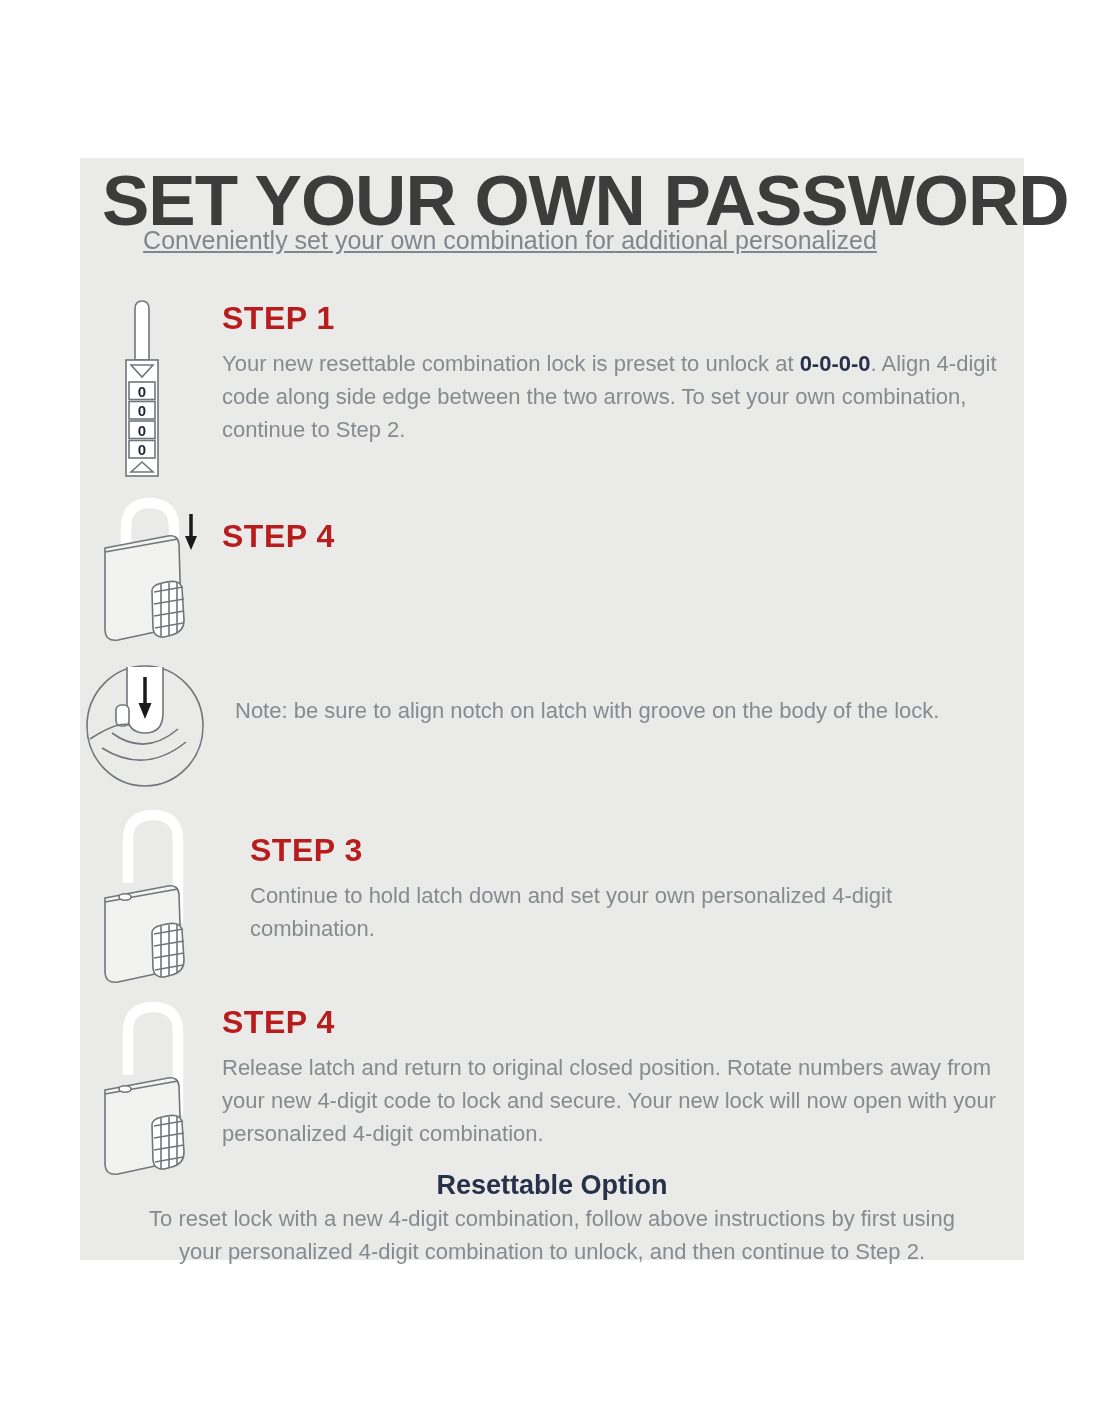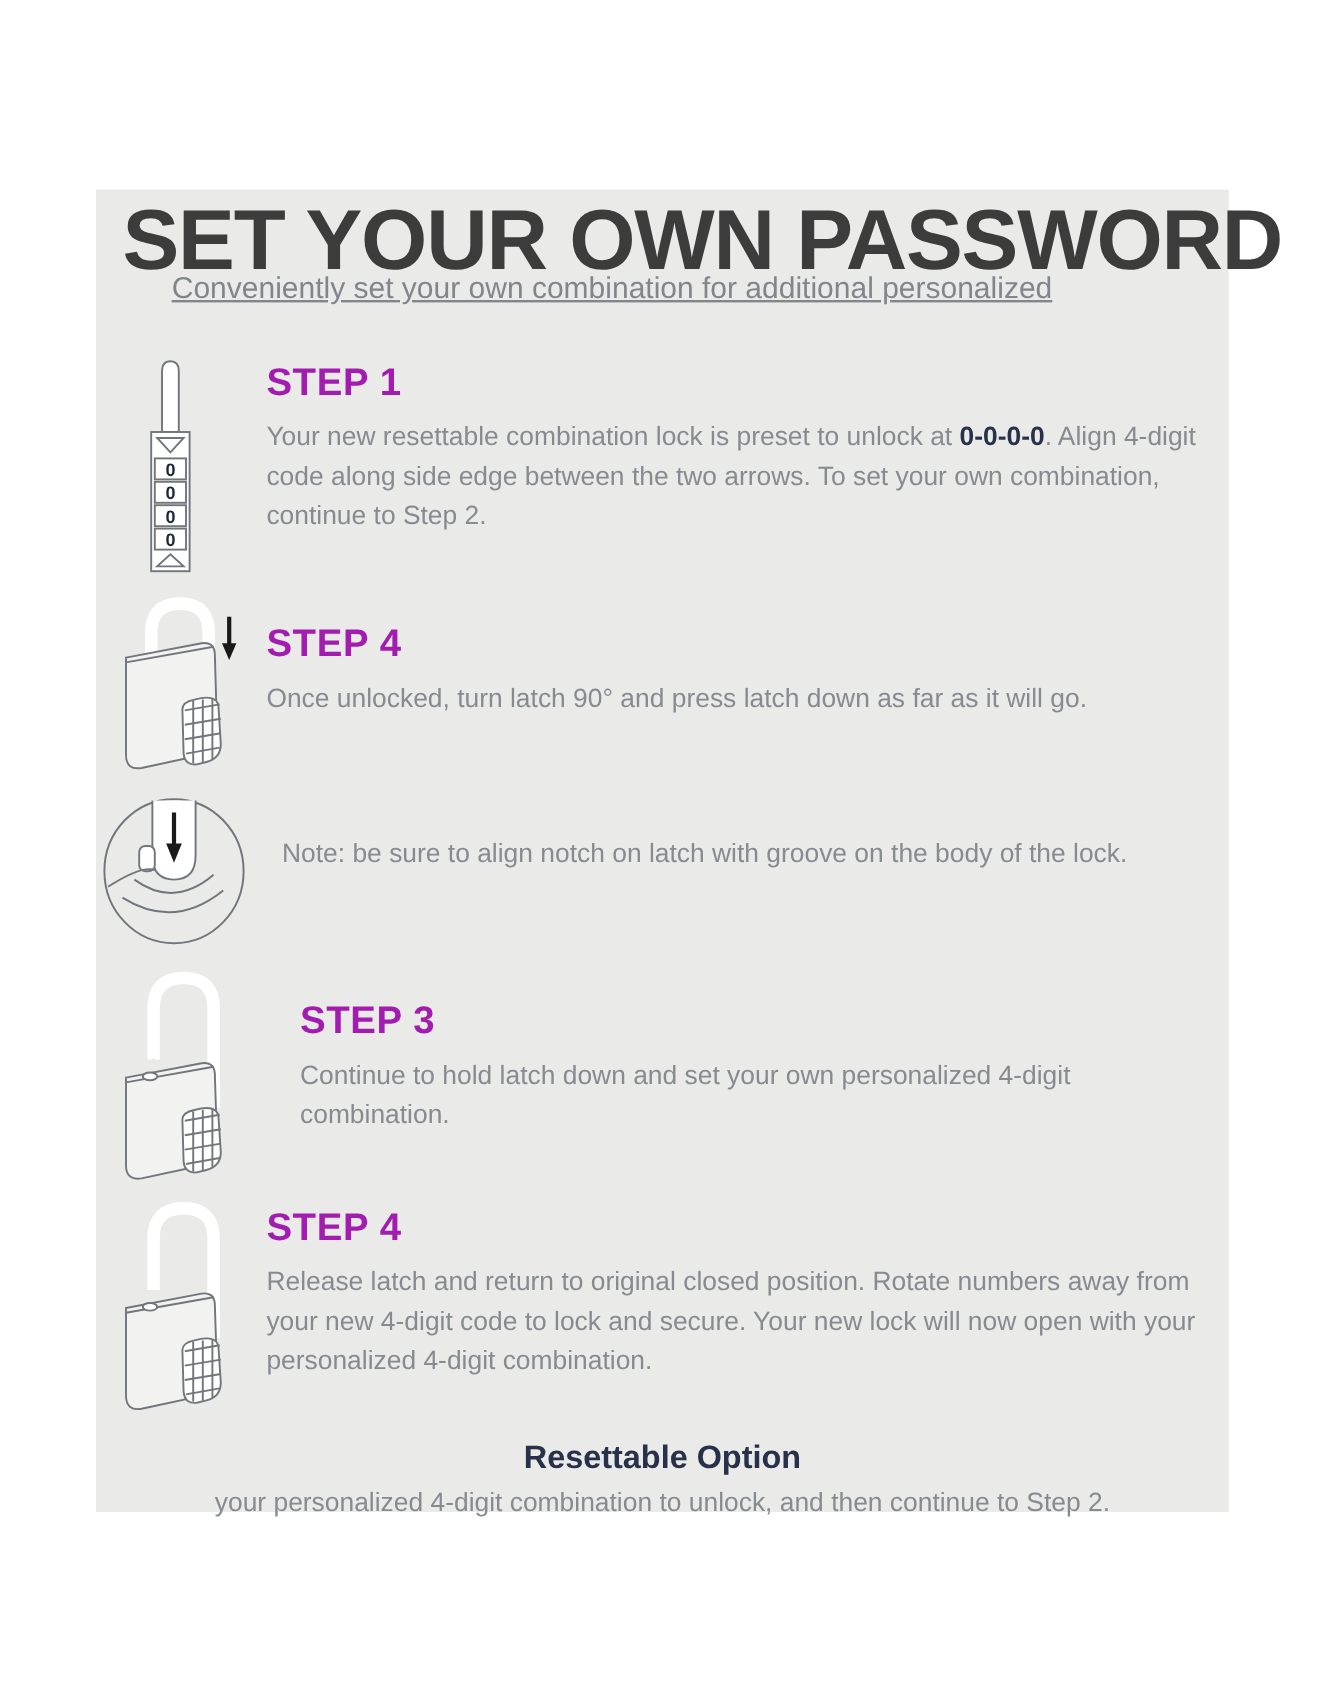--- a/index.html
+++ b/index.html
@@ -19,31 +19,31 @@
     position: absolute; left: 22px; top: 2px;
     font-size: 71px; font-weight: 700; letter-spacing: -1px;
     color: #3c3c3c; white-space: nowrap;
   }
   .subtitle {
     position: absolute; left: 0; top: 66px; width: 860px;
     text-align: center; color: #81868d; font-size: 25px; line-height: 33px; text-decoration: underline;
   }
   .step { position: absolute; }
   .step h3 {
-    font-size: 32px; font-weight: 700; color: #a21caf; letter-spacing: 0.5px;
+    font-size: 32px; font-weight: 700; color: #b91c1c; letter-spacing: 0.5px;
     margin-bottom: 13px; line-height: 1;
   }
   .step p, .note-text, .footer-line {
     font-size: 22px; color: #868b91; line-height: 33px; font-weight: 400;
   }
   .bold-code { font-weight: 700; color: #28314a; }
   .icon-box { position: absolute; }
   .footer-heading {
     position: absolute; left: 0; top: 1012px; width: 944px; text-align: center;
-    font-size: 27px; font-weight: 700; color: #28314a; margin-top: 29px;
+    font-size: 27px; font-weight: 700; color: #28314a;
   }
   .footer-line { position: absolute; left: 0; width: 944px; text-align: center; }
   svg { display: block; }
   .ln { stroke: #71767c; stroke-width: 1.6; fill: none; }
   .fillw { fill: #ffffff; }
   .fillbody { fill: #f2f2f0; }
   .digit { font-size: 15px; font-weight: 700; fill: #1f2637; }
 </style>
 </head>
 <body>
@@ -96,21 +96,20 @@
         </g>
         <g>
           <line x1="99" y1="26" x2="99" y2="50" stroke="#1a1a1a" stroke-width="3.5"></line>
           <polygon points="93,48 105,48 99,62" fill="#1a1a1a"></polygon>
         </g>
       </svg>
     </div>
 
     <div class="step" style="left:142px; top:362px; width:820px;">
       <h3>STEP 4</h3>
-      <p>Once unlocked, turn latch 90° and press latch down as far as it will go.</p>
     </div>
 
     <div class="icon-box" style="left:2px; top:505px;">
       <svg width="126" height="126" viewBox="0 0 126 126">
         <ellipse class="ln" cx="63" cy="63" rx="58" ry="60"></ellipse>
         <path class="ln fillw" d="M45,4 L45,50 Q45,70 63,70 Q81,70 81,50 L81,4"></path>
         <rect class="ln fillw" x="34" y="42" width="13" height="21" rx="5"></rect>
         <path class="ln" d="M8,76 Q36,58 47,62"></path>
         <path class="ln" d="M30,70 Q63,94 96,66"></path>
         <path class="ln" d="M20,85 Q63,112 104,79"></path>
@@ -169,16 +168,17 @@
         </g>
       </svg>
     </div>
 
     <div class="step" style="left:142px; top:848px; width:815px;">
       <h3>STEP 4</h3>
       <p>Release latch and return to original closed position. Rotate numbers away from your new 4-digit code to lock and secure. Your new lock will now open with your personalized 4-digit combination.</p>
     </div>
 
     <div class="footer-heading">Resettable Option</div>
+    <div class="footer-line" style="top:1044px;">To reset lock with a new 4-digit combination, follow above instructions by first using</div>
     <div class="footer-line" style="top:1077px;">your personalized 4-digit combination to unlock, and then continue to Step 2.</div>
 
   </div>
 </div>
 
 </body></html>

